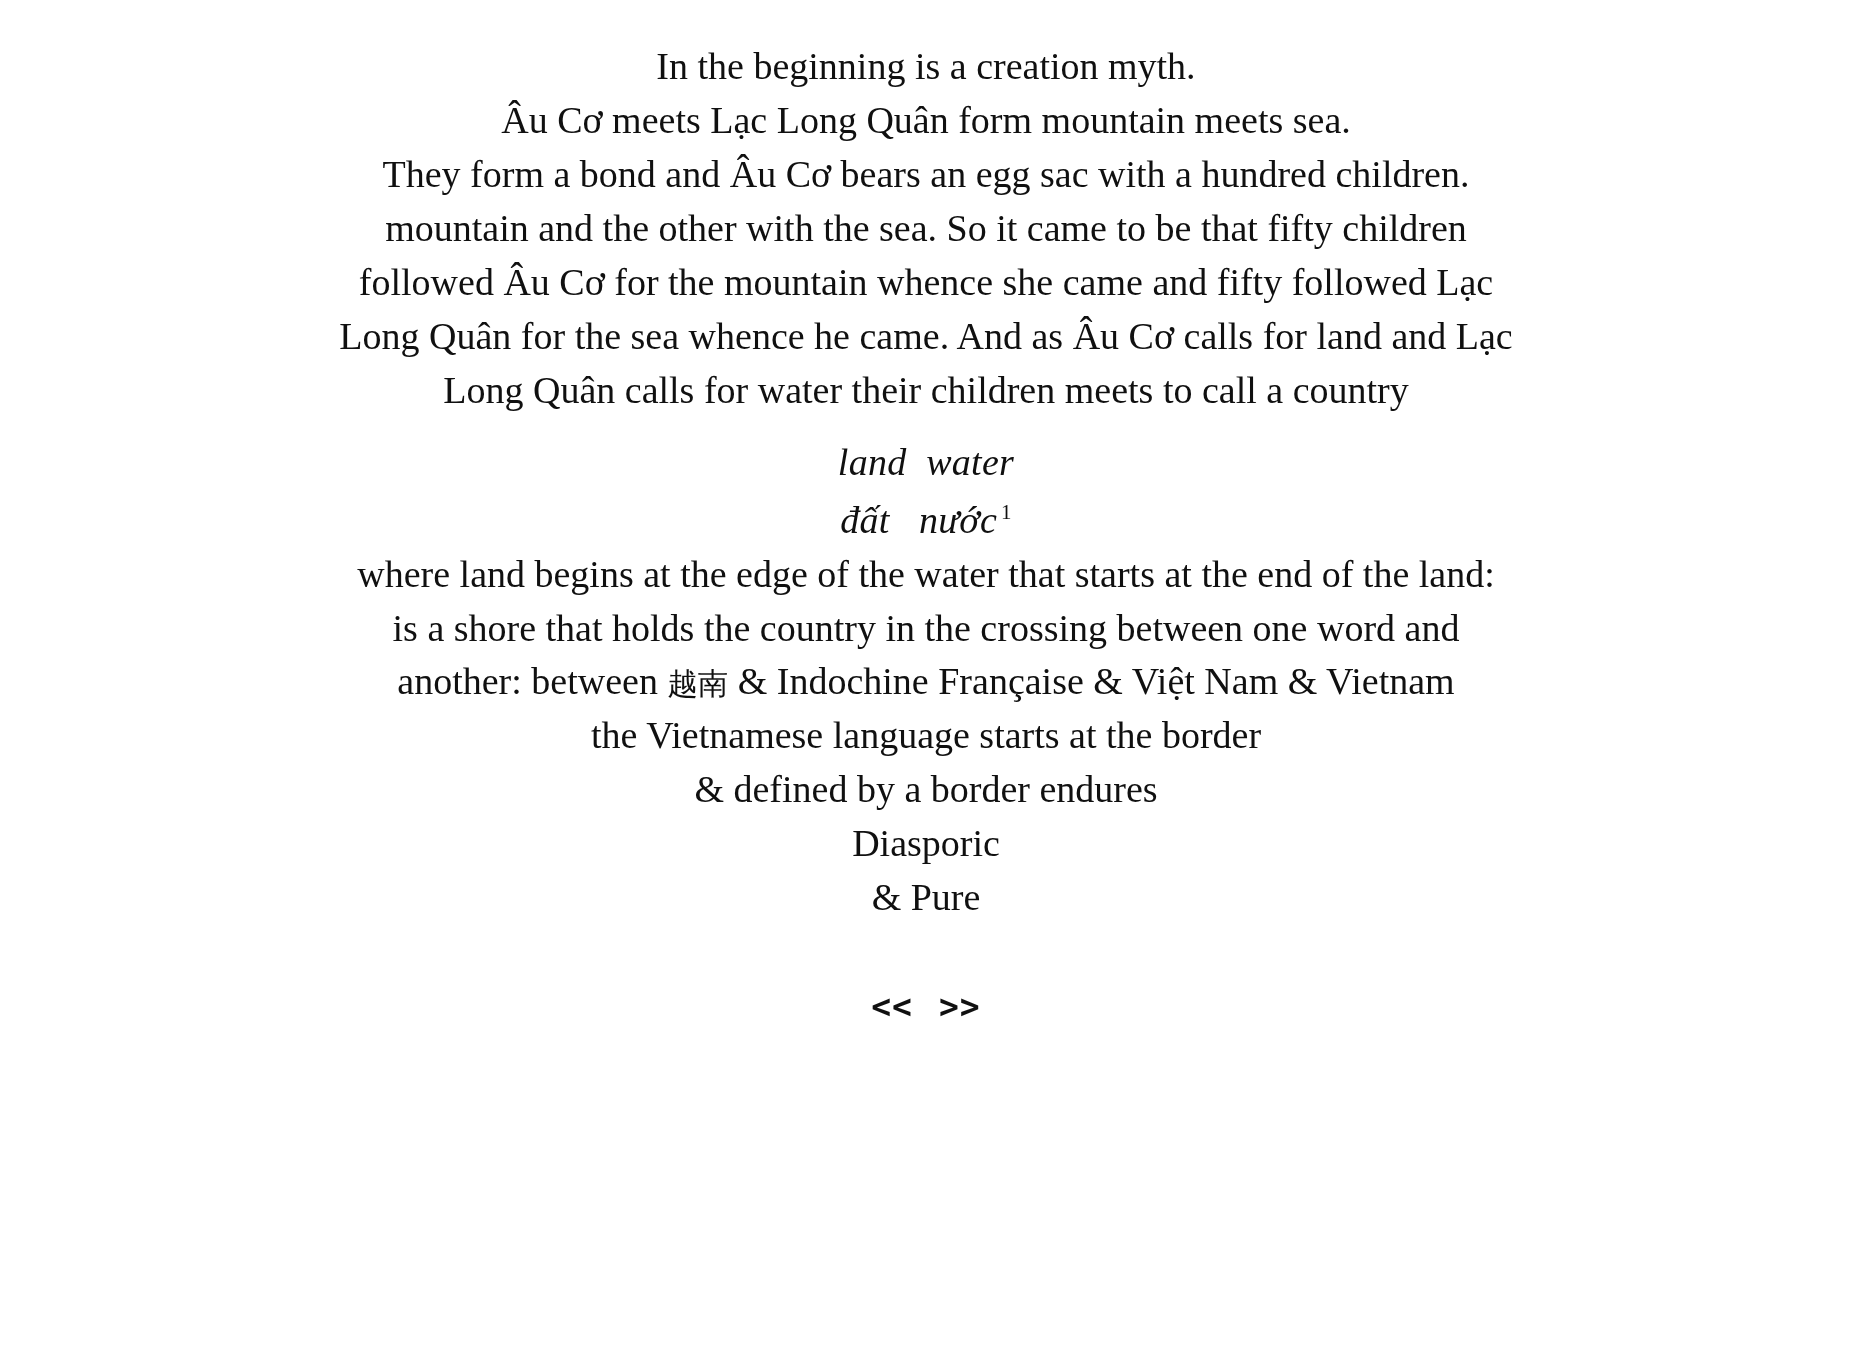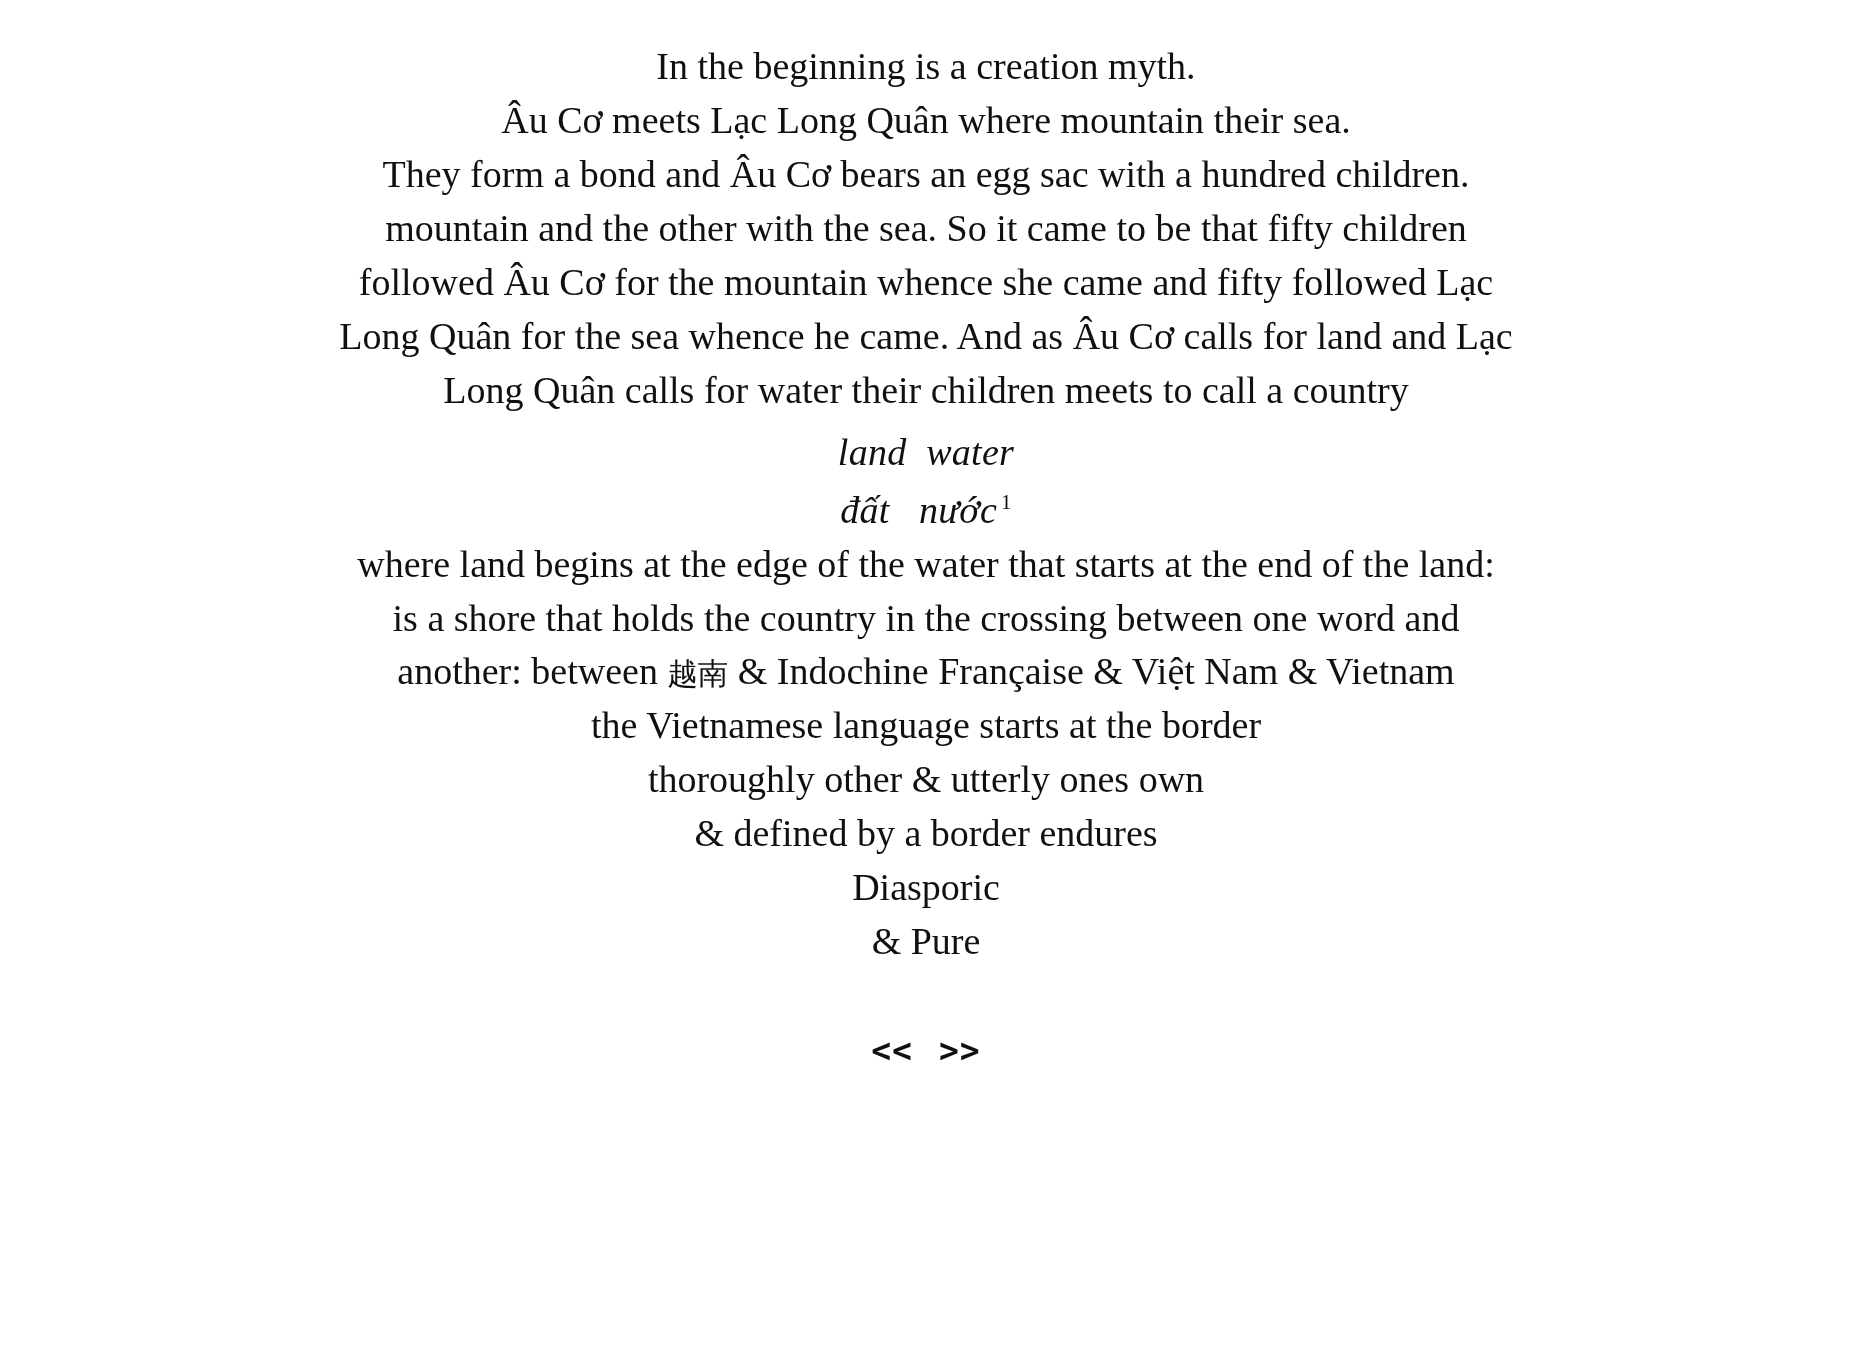--- a/index.html
+++ b/index.html
@@ -28,21 +28,21 @@
   .poem .line {
     display: block;
     white-space: pre-wrap;
   }
   .gloss {
     display: block;
     font-style: italic;
     letter-spacing: 0.3px;
   }
   .gloss-en {
-    margin-top: 8px;
+    margin-top: 18px;
   }
   .gloss-vi {
     margin-top: 4px;
   }
   .sup {
     font-style: normal;
     font-size: 0.55em;
     vertical-align: super;
     margin-left: 4px;
   }
@@ -72,38 +72,37 @@
     width: 18px;
   }
 </style>
 </head>
 <body>
 
 <div class="page">
 
   <div class="poem">
     <span class="line">In the beginning is a creation myth.</span>
-    <span class="line">Âu Cơ meets Lạc Long Quân where mountain their sea.</span>
+    <span class="line">Âu Cơ meets Lạc Long Quân form mountain meets sea.</span>
     <span class="line">They form a bond and Âu Cơ bears an egg sac with a hundred children.</span>
     <span class="line">mountain and the other with the sea. So it came to be that fifty children</span>
     <span class="line">followed Âu Cơ for the mountain whence she came and fifty followed Lạc</span>
     <span class="line">Long Quân for the sea whence he came. And as Âu Cơ calls for land and Lạc</span>
     <span class="line">Long Quân calls for water their children meets to call a country</span>
 
     <span class="line gloss gloss-en">land  water</span>
 
     <span class="line gloss gloss-vi"><span>đất   nước</span><span class="sup">1</span></span>
 
     <span class="line">where land begins at the edge of the water that starts at the end of the land:</span>
     <span class="line">is a shore that holds the country in the crossing between one word and</span>
 
     <span class="line mixed"><span>another: between </span><span class="han">越南</span><span> &amp; </span><span class="it">Indochine Française</span><span> &amp; </span><span class="it">Việt Nam</span><span> &amp; </span><span class="it">Vietnam</span></span>
 
     <span class="line">the Vietnamese language starts at the border</span>
-    <span class="line">thoroughly other &amp; utterly ones own</span>
     <span class="line">&amp; defined by a border endures</span>
     <span class="line">Diasporic</span>
     <span class="line">&amp; Pure</span>
   </div>
 
   <div class="nav">
     <a href="#">&lt;&lt;</a><span class="gap"></span><a href="#">&gt;&gt;</a>
   </div>
 
 </div>

